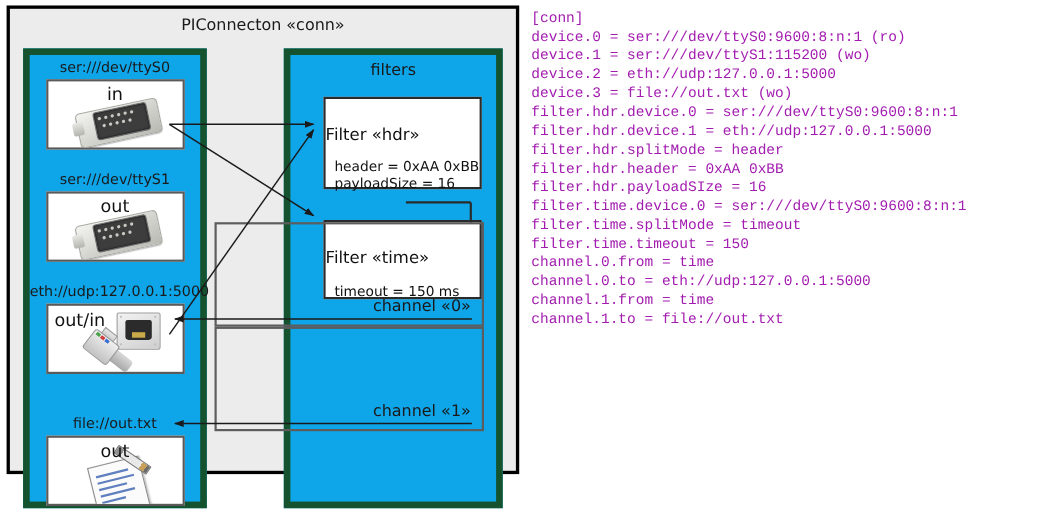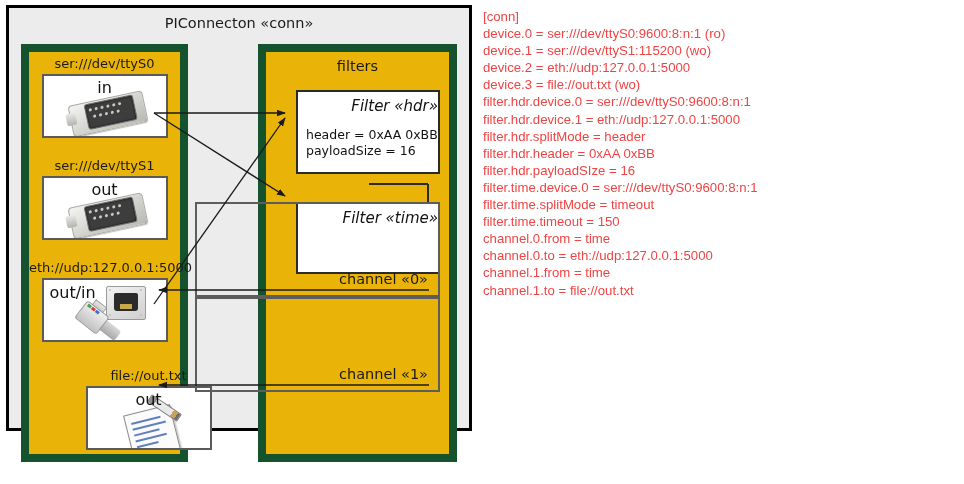--- a/index.html
+++ b/index.html
@@ -5,21 +5,21 @@
   html,body{margin:0;padding:0;background:#ffffff;}
   body{width:964px;height:484px;overflow:hidden;font-family:"DejaVu Sans",sans-serif;}
   .root{position:relative;width:964px;height:484px;background:#ffffff;}
 
   
   .diagram{position:absolute;left:6px;top:5px;width:466px;height:426px;
            background:#ececec;border:3px solid #000000;box-sizing:border-box;}
   .diagram-title{position:absolute;left:0;top:7px;width:100%;text-align:center;
                  font-size:14.5px;color:#1a1a1a;}
 
-  .panel{position:absolute;background:#eab308;border:8px solid #14532d;box-sizing:border-box;}
+  .panel{position:absolute;background:#0ea5e9;border:6px solid #14532d;box-sizing:border-box;}
   .panel-devices{left:12px;top:36px;width:167px;height:418px;}
   .panel-filters{left:249px;top:36px;width:199px;height:418px;}
   .panel-title{position:absolute;left:0;top:6px;width:100%;text-align:center;
                font-size:14.5px;color:#1a1a1a;}
 
   .devgroup{position:absolute;left:0;width:100%;}
   .devlabel{text-align:center;font-size:13px;color:#1a1a1a;line-height:15px;
             white-space:nowrap;}
   .devbox{position:relative;margin:3px auto 0 auto;background:#ffffff;
           border:2px solid #5a5a5a;box-sizing:border-box;width:126px;height:64px;
@@ -65,37 +65,37 @@
   .fileicon{position:absolute;left:40px;top:20px;width:58px;height:48px;transform:rotate(-14deg);}
   .fileicon .sheet{position:absolute;left:0;top:0;width:46px;height:44px;background:#fbfbfb;
       border:1px solid #8d8d8d;box-shadow:1px 1px 2px rgba(0,0,0,.3);}
   .fileicon .ln{position:absolute;left:6px;height:2px;background:#5f7fbe;}
   .fileicon .pen{position:absolute;left:24px;top:-2px;width:34px;height:7px;transform:rotate(48deg);
       background:linear-gradient(90deg,#8f8f8f 0 6px,#e9e9e9 6px 26px,#c9a05a 26px 31px,#6b6b6b 31px 34px);
       border:1px solid #7a7a7a;border-radius:1px;}
 
   
   .filterbox{position:absolute;background:#ffffff;border:2px solid #2b2b2b;box-sizing:border-box;}
-  .filterbox .fbtitle{text-align:right;font-size:15px;color:#111;margin-top:5px;font-style:italic;}
+  .filterbox .fbtitle{text-align:left;font-size:15px;color:#111;margin-top:23px;}
   .filterbox .fbline{font-size:12.5px;color:#111;margin-left:8px;line-height:16px;}
   .fb-hdr{left:30px;top:38px;width:144px;height:84px;}
   .fb-time{left:30px;top:150px;width:144px;height:72px;}
 
   
   .chanbox{position:absolute;border:2px solid #5d5d5d;box-sizing:border-box;background:transparent;}
   .chanlabel{position:absolute;right:10px;font-size:14.5px;color:#1a1a1a;}
 
   svg.wires{position:absolute;left:0;top:0;width:466px;height:466px;pointer-events:none;}
 
   
   .config{position:absolute;left:483px;top:8px;width:470px;}
   .config-title{font-family:"DejaVu Sans Mono",monospace;font-size:13px;font-weight:bold;
                 color:#000;margin:0 0 14px 1px;}
-  .config-body{font-family:Liberation Sans, sans-serif;font-size:13.2px;line-height:17.1px;
-               color:#ef4444;white-space:pre;margin:0;}
+  .config-body{font-family:Liberation Mono, monospace;font-size:13.2px;line-height:17.1px;
+               color:#a21caf;white-space:pre;margin:0;}
 </style>
 </head>
 <body>
 
 <div class="root">
 
   <div class="diagram">
 
     <div class="diagram-title">PIConnecton «conn»</div>
 
@@ -166,21 +166,21 @@
             <div class="cable"></div>
               <div class="clip"></div>
               <div class="body"></div>
             <div class="s1"></div>
               <div class="s2"></div>
               <div class="s3"></div>
           </div>
         </div>
       </div>
 
-      <div class="devgroup" style="top:316px;padding-left:44px;">
+      <div class="devgroup" style="top:328px;">
         <div class="devlabel">file://out.txt</div>
         <div class="devbox">
           <div class="dirlabel dir-center">out</div>
           <div class="fileicon">
             <div class="sheet"></div>
             <div class="ln" style="top:9px;width:30px"></div>
             <div class="ln" style="top:15px;width:34px"></div>
             <div class="ln" style="top:21px;width:26px"></div>
             <div class="ln" style="top:27px;width:32px"></div>
             <div class="ln" style="top:33px;width:22px"></div>
@@ -194,20 +194,21 @@
       <div class="panel-title">filters</div>
 
       <div class="filterbox fb-hdr">
         <div class="fbtitle">Filter «hdr»</div>
         <div class="fbline" style="margin-top:12px;">header = 0xAA 0xBB</div>
         <div class="fbline">payloadSize = 16</div>
       </div>
 
       <div class="filterbox fb-time">
         <div class="fbtitle">Filter «time»</div>
+        <div class="fbline" style="margin-top:14px;">timeout = 150 ms</div>
       </div>
     </div>
 
     <div class="chanbox" style="left:186px;top:194px;width:245px;height:95px;padding-left:48px;">
       <div class="chanlabel" style="bottom:8px;">channel «0»</div>
     </div>
 
     <div class="chanbox" style="left:186px;top:289px;width:245px;height:95px;text-align:right;">
       <div class="chanlabel" style="bottom:8px;">channel «1»</div>
     </div>

